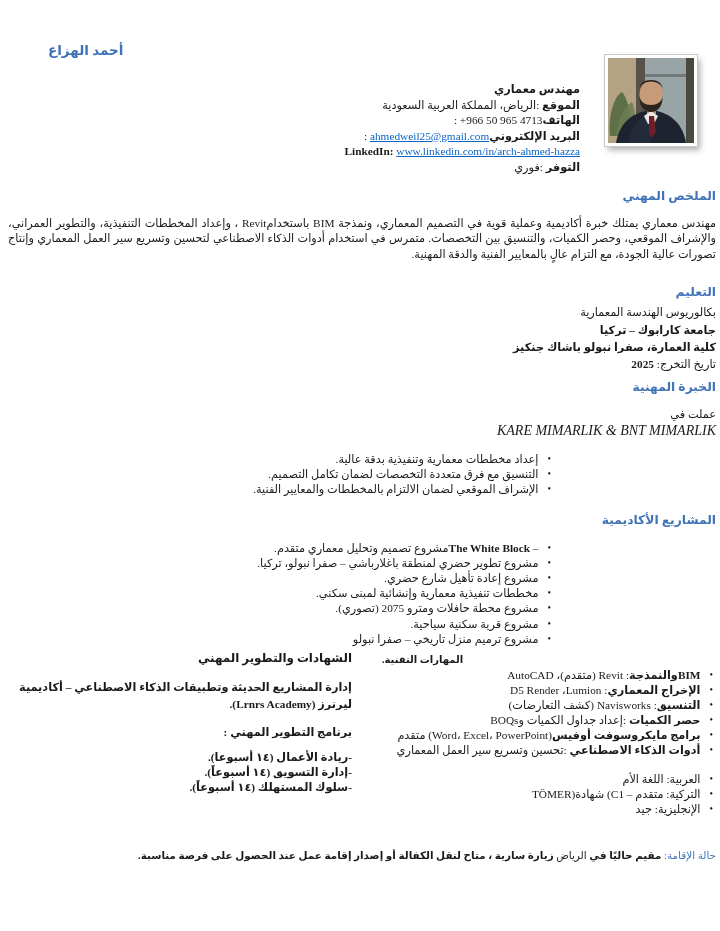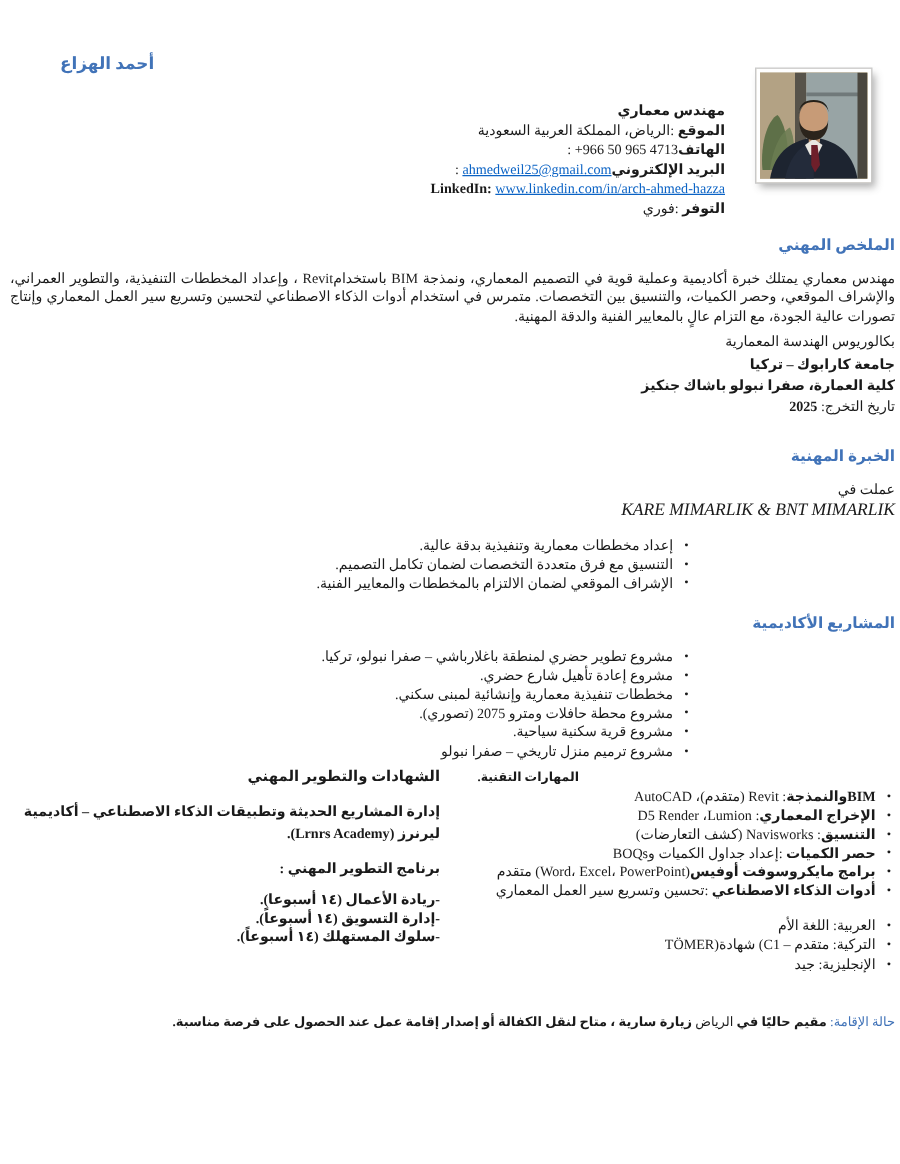--- a/index.html
+++ b/index.html
@@ -81,38 +81,40 @@
     <div><b>الموقع</b><span> :الرياض، المملكة العربية السعودية</span></div>
     <div><b>الهاتف</b><span dir="ltr">+966 50 965 4713</span><span> :</span></div>
     <div><b>البريد الإلكتروني</b><a dir="ltr">ahmedweil25@gmail.com</a><span> :</span></div>
     <div dir="ltr"><b>LinkedIn:</b> <a>www.linkedin.com/in/arch-ahmed-hazza</a></div>
     <div><b>التوفر</b><span> :فوري</span></div>
   </div>
 
   <div class="sec-h">الملخص المهني</div>
   <div class="summary">مهندس معماري يمتلك خبرة أكاديمية وعملية قوية في التصميم المعماري، ونمذجة BIM باستخدامRevit ، وإعداد المخططات التنفيذية، والتطوير العمراني، والإشراف الموقعي، وحصر الكميات، والتنسيق بين التخصصات. متمرس في استخدام أدوات الذكاء الاصطناعي لتحسين وتسريع سير العمل المعماري وإنتاج تصورات عالية الجودة، مع التزام عالٍ بالمعايير الفنية والدقة المهنية.</div>
 
+  <div class="sec-h mt">التعليم</div>
   <div class="edu">
     <div>بكالوريوس الهندسة المعمارية</div>
     <div><b>جامعة كارابوك – تركيا</b></div>
     <div><b>كلية العمارة، صفرا نبولو باشاك جنكيز</b></div>
     <div><span>تاريخ التخرج: </span><b>2025</b></div>
   </div>
 
-  <div class="sec-h" style="margin-top:22px">الخبرة المهنية</div>
+  <div class="sec-h" style="margin-top:6px">الخبرة المهنية</div>
   <div class="exp-intro">عملت في</div>
   <div class="company">KARE MIMARLIK &amp; BNT MIMARLIK</div>
   <div class="blist">
     <div class="li"><span class="dot">•</span><span>إعداد مخططات معمارية وتنفيذية بدقة عالية.</span></div>
     <div class="li"><span class="dot">•</span><span>التنسيق مع فرق متعددة التخصصات لضمان تكامل التصميم.</span></div>
     <div class="li"><span class="dot">•</span><span>الإشراف الموقعي لضمان الالتزام بالمخططات والمعايير الفنية.</span></div>
   </div>
 
   <div class="sec-h" style="margin-top:14px">المشاريع الأكاديمية</div>
   <div class="blist" style="margin-top:12px">
+    <div class="li"><span class="dot">•</span><span>– </span><b>The White Block</b><span>مشروع تصميم وتحليل معماري متقدم.</span></div>
     <div class="li"><span class="dot">•</span><span>مشروع تطوير حضري لمنطقة باغلارباشي – صفرا نبولو، تركيا.</span></div>
     <div class="li"><span class="dot">•</span><span>مشروع إعادة تأهيل شارع حضري.</span></div>
     <div class="li"><span class="dot">•</span><span>مخططات تنفيذية معمارية وإنشائية لمبنى سكني.</span></div>
     <div class="li"><span class="dot">•</span><span>مشروع محطة حافلات ومترو 2075 (تصوري).</span></div>
     <div class="li"><span class="dot">•</span><span>مشروع قرية سكنية سياحية.</span></div>
     <div class="li"><span class="dot">•</span><span>مشروع ترميم منزل تاريخي – صفرا نبولو</span></div>
   </div>
 
   <div class="cols">
 

